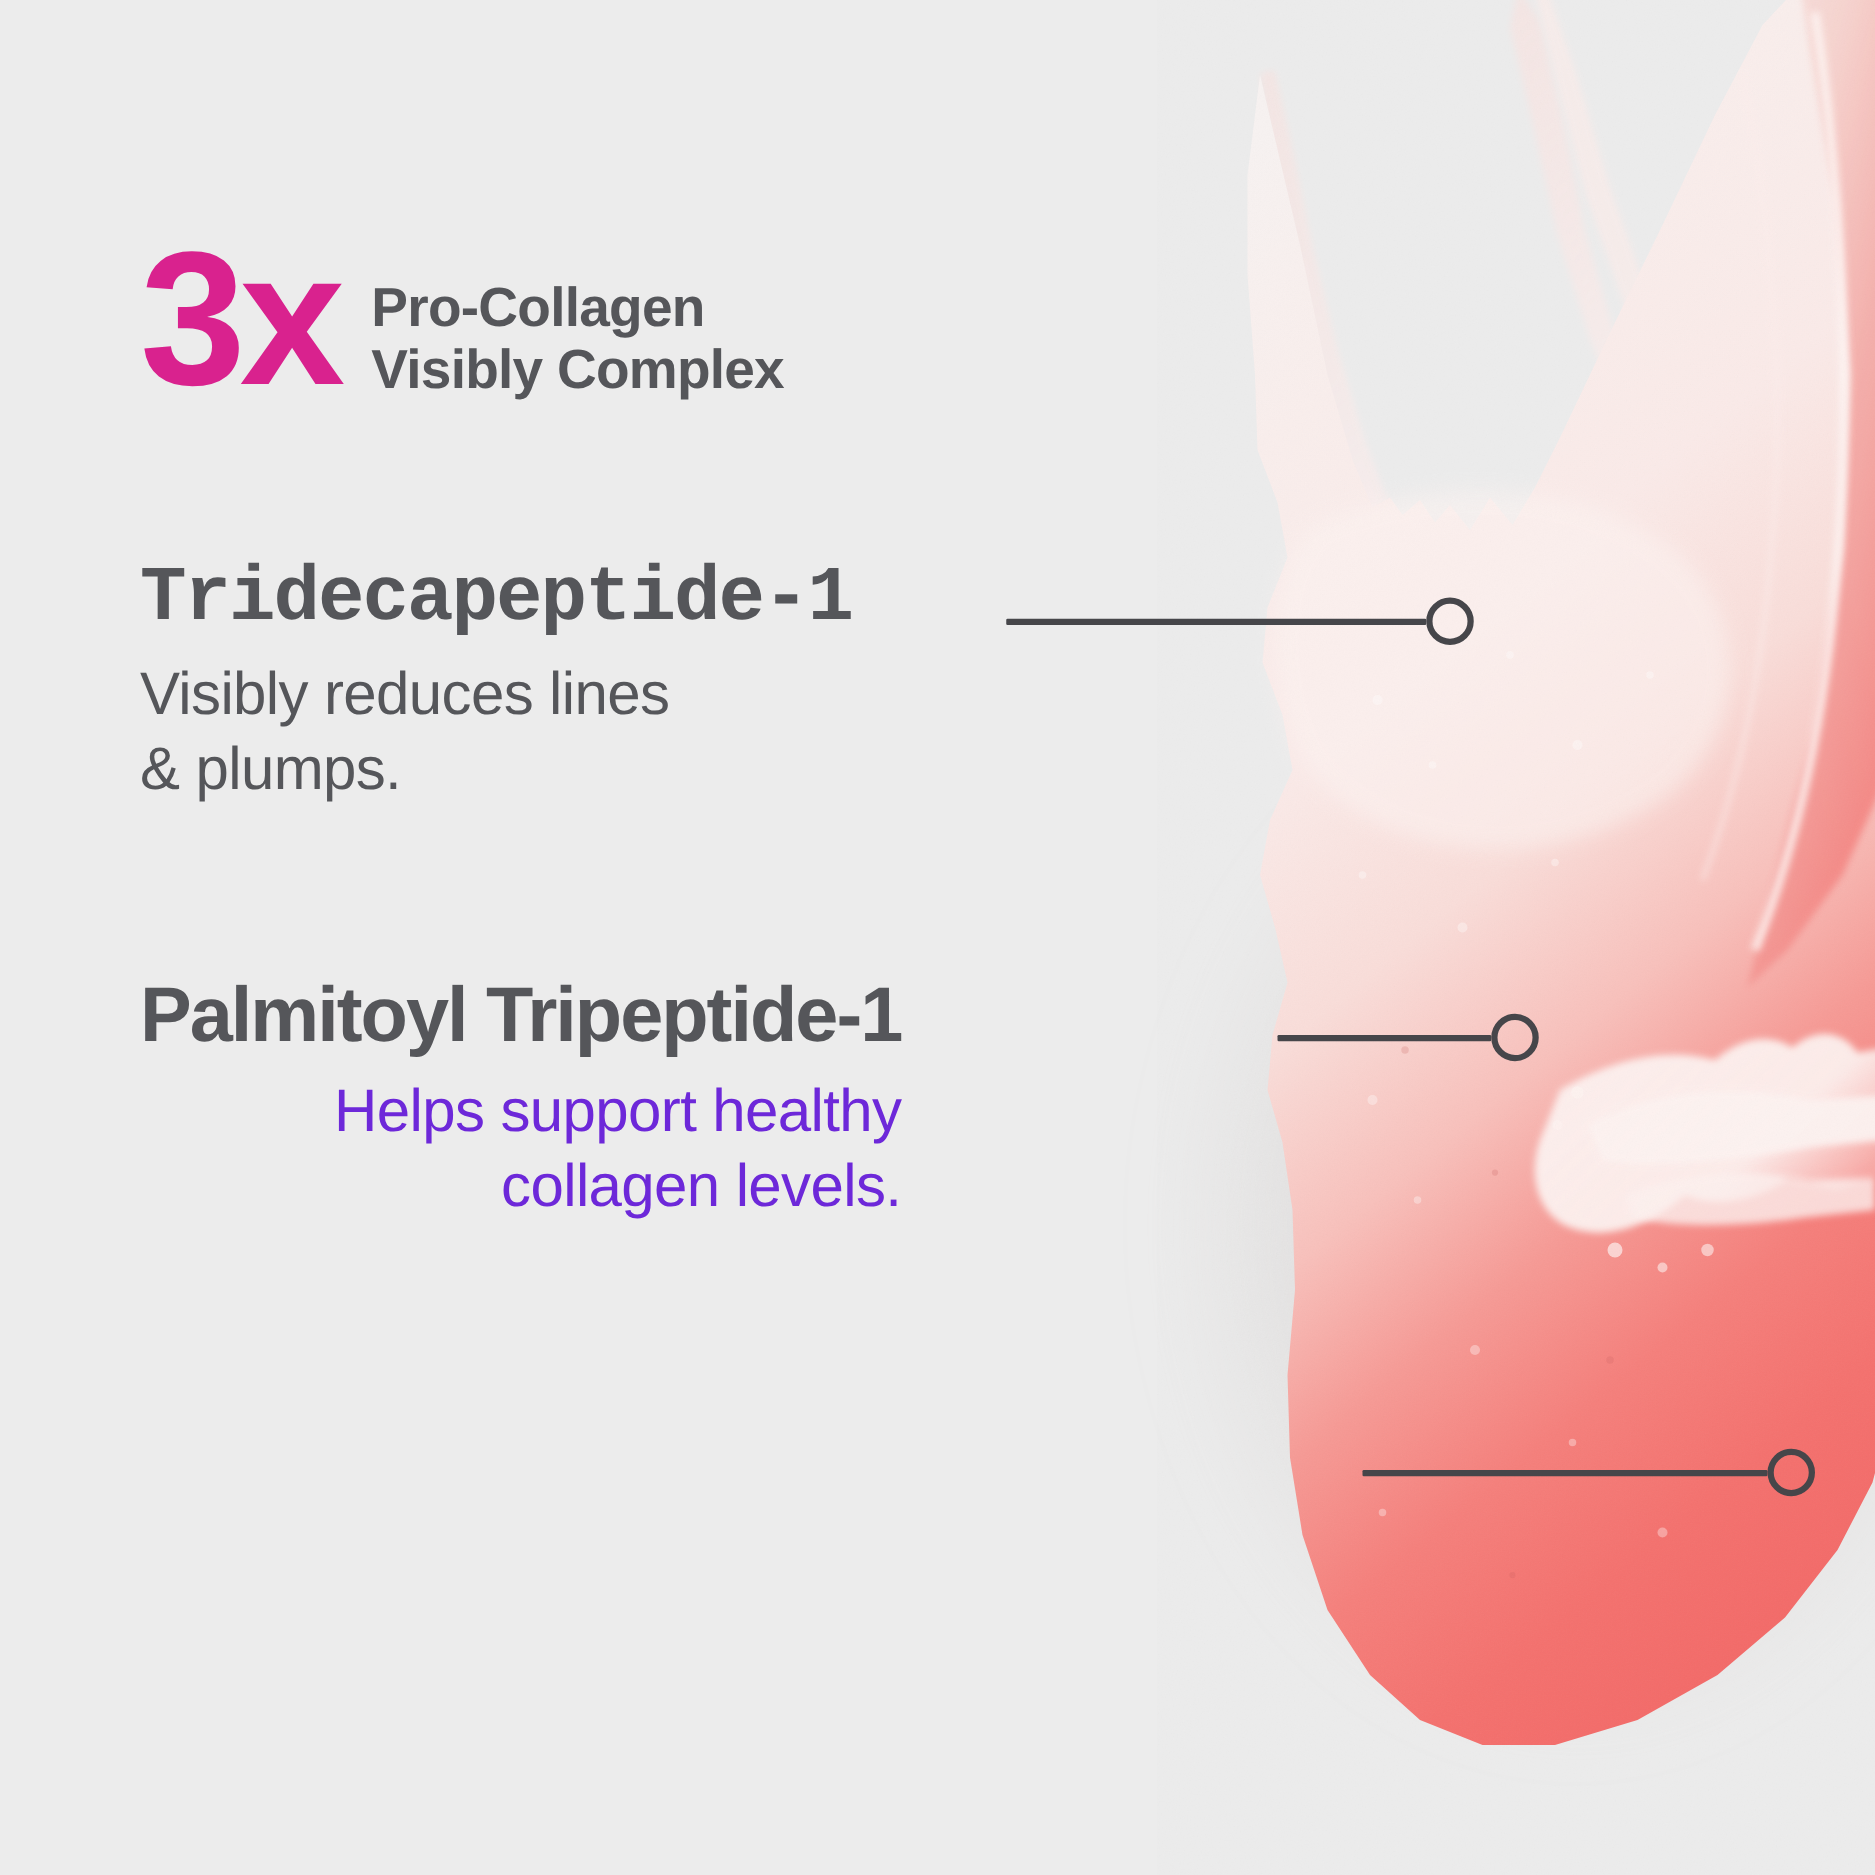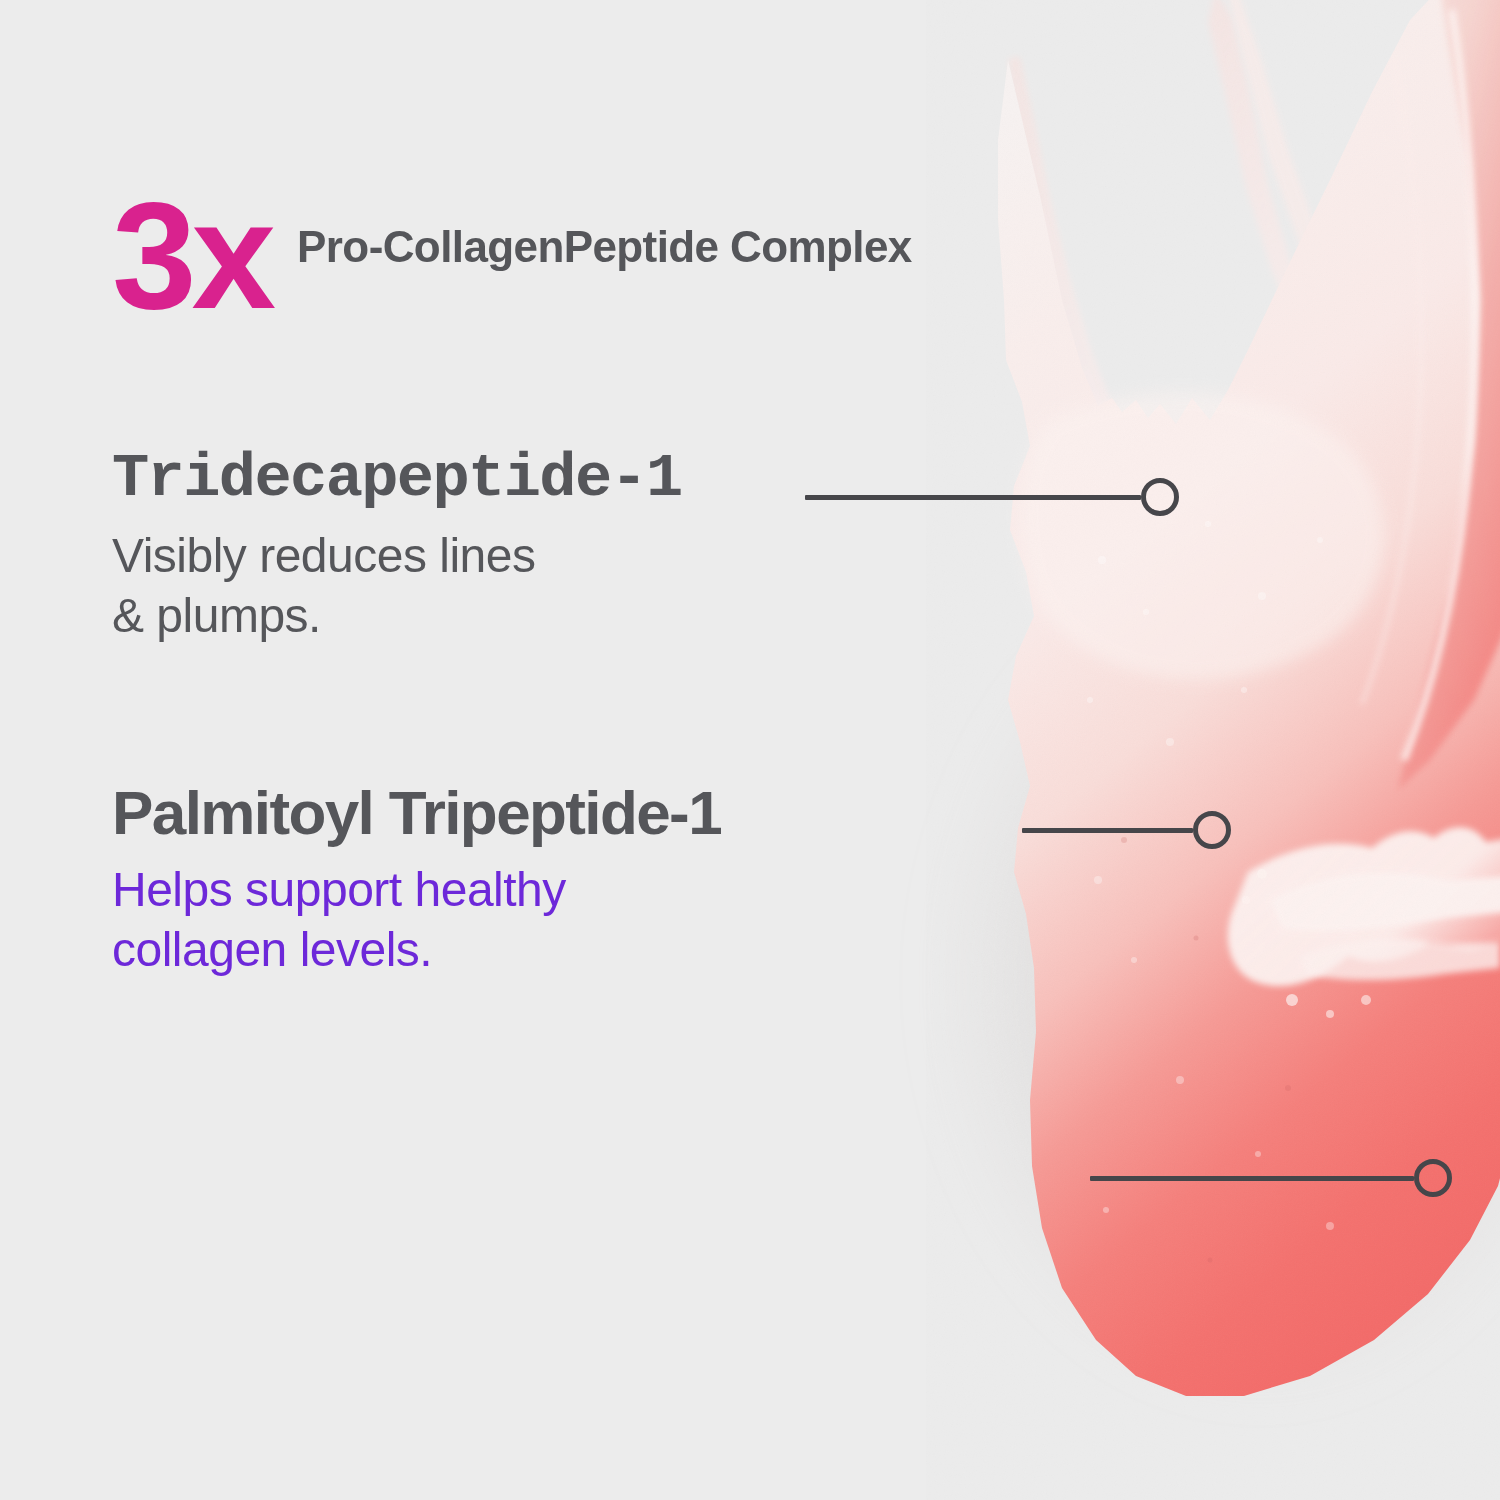--- a/index.html
+++ b/index.html
@@ -48,39 +48,39 @@
     font-size: 152px;
     line-height: 0.86;
     font-weight: 800;
     letter-spacing: -5px;
     color: #d9228e;
     margin-top: -6px;
     font-stretch: condensed;
   }
   #header-lines {
     display: flex;
-    flex-direction: row;
+    flex-direction: column;
     margin-top: 26px;
   }
   .header-line {
     font-size: 44px;
     line-height: 1.12;
     font-weight: 800;
     letter-spacing: -0.6px;
     color: #55565a;
     white-space: nowrap;
   }
 
   
   .ingredient {
     position: absolute;
     left: 112px;
   }
   #ingredient-0 { top: 448px; }
-  #ingredient-1 { top: 782px; }
+  #ingredient-1 { top: 782px; text-align: right; }
   #ingredient-2 { top: 1132px; }
 
   .ingredient-name {
     font-size: 62px;
     line-height: 1.0;
     font-weight: 800;
     letter-spacing: -1.6px;
     color: #55565a;
     white-space: nowrap;
   }
@@ -298,21 +298,21 @@
       </g>
 
       <rect x="980" y="-20" width="540" height="1450" filter="url(#grain)" opacity="0.45"></rect>
     </svg>
   </div>
 
   <div id="header-block">
     <div id="multiplier" style="color: rgb(217, 34, 142);">3x</div>
     <div id="header-lines">
       <div class="header-line" style="color: rgb(85, 86, 90);">Pro-Collagen</div>
-      <div class="header-line" style="color: rgb(85, 86, 90);">Peptide Complex</div>
+      <div class="header-line" style="color: rgb(85, 86, 90);">Visibly Complex</div>
     </div>
   </div>
 
   <div class="ingredient" id="ingredient-0">
     <div class="ingredient-name" style="color: rgb(85, 86, 90); font-family: Liberation Mono, monospace;">Tridecapeptide-1</div>
     <div class="ingredient-desc" style="color: rgb(85, 86, 90);">Visibly reduces lines
 &amp; plumps.</div>
   </div>
 
   <div class="ingredient" id="ingredient-1">

